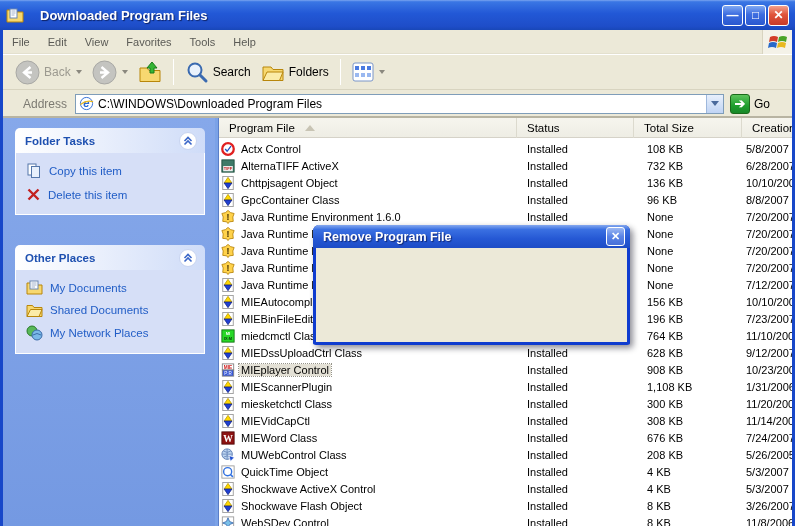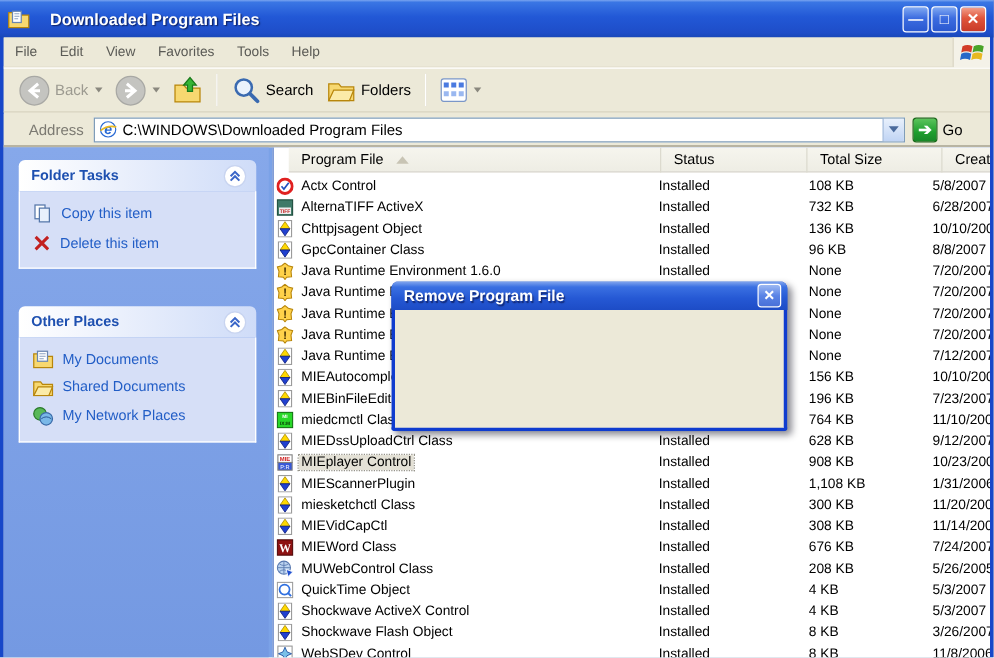--- a/index.html
+++ b/index.html
@@ -72,21 +72,21 @@
     background:#fff; border:1px solid #C8D4F0; display:flex; align-items:center; justify-content:center; }
   .panel .pbody { background:#D6DFF7; border:1px solid #FFFFFF; border-top:none; padding:10px 6px 12px 10px; }
   .sideitem { display:flex; align-items:center; gap:7px; margin-bottom:8px; }
   .sideitem:last-child { margin-bottom:0; }
   .sideitem .slabel { color:#215DC6; font-size:11.5px; }
   .sideitem svg { flex:0 0 auto; }
 
   
   .filearea { position:absolute; left:215px; right:0; top:0; bottom:0; background:#fff;
     border-left:1px solid #5A7EC8; overflow:hidden; }
-  .listhead { position:absolute; left:12px; right:0; top:0; height:20px;
+  .listhead { position:absolute; left:0; right:0; top:0; height:20px;
     background:linear-gradient(180deg,#F6F5EE,#EEEDE4); border-bottom:1px solid #D5D2C8; }
   .hcell { position:absolute; top:0; height:20px; display:flex; align-items:center;
     padding-left:10px; font-size:11.5px; color:#000; border-right:1px solid #DCDACE; }
   .hcell.name { left:0; width:298px; }
   .hcell.status { left:298px; width:117px; }
   .hcell.size { left:415px; width:108px; }
   .hcell.date { left:523px; width:80px; border-right:none; }
   .sortarrow { width:0; height:0; margin-left:10px;
     border-left:5px solid transparent; border-right:5px solid transparent; border-bottom:6px solid #C8C4B4; }
   .rows { position:absolute; left:0; right:0; top:22px; }

